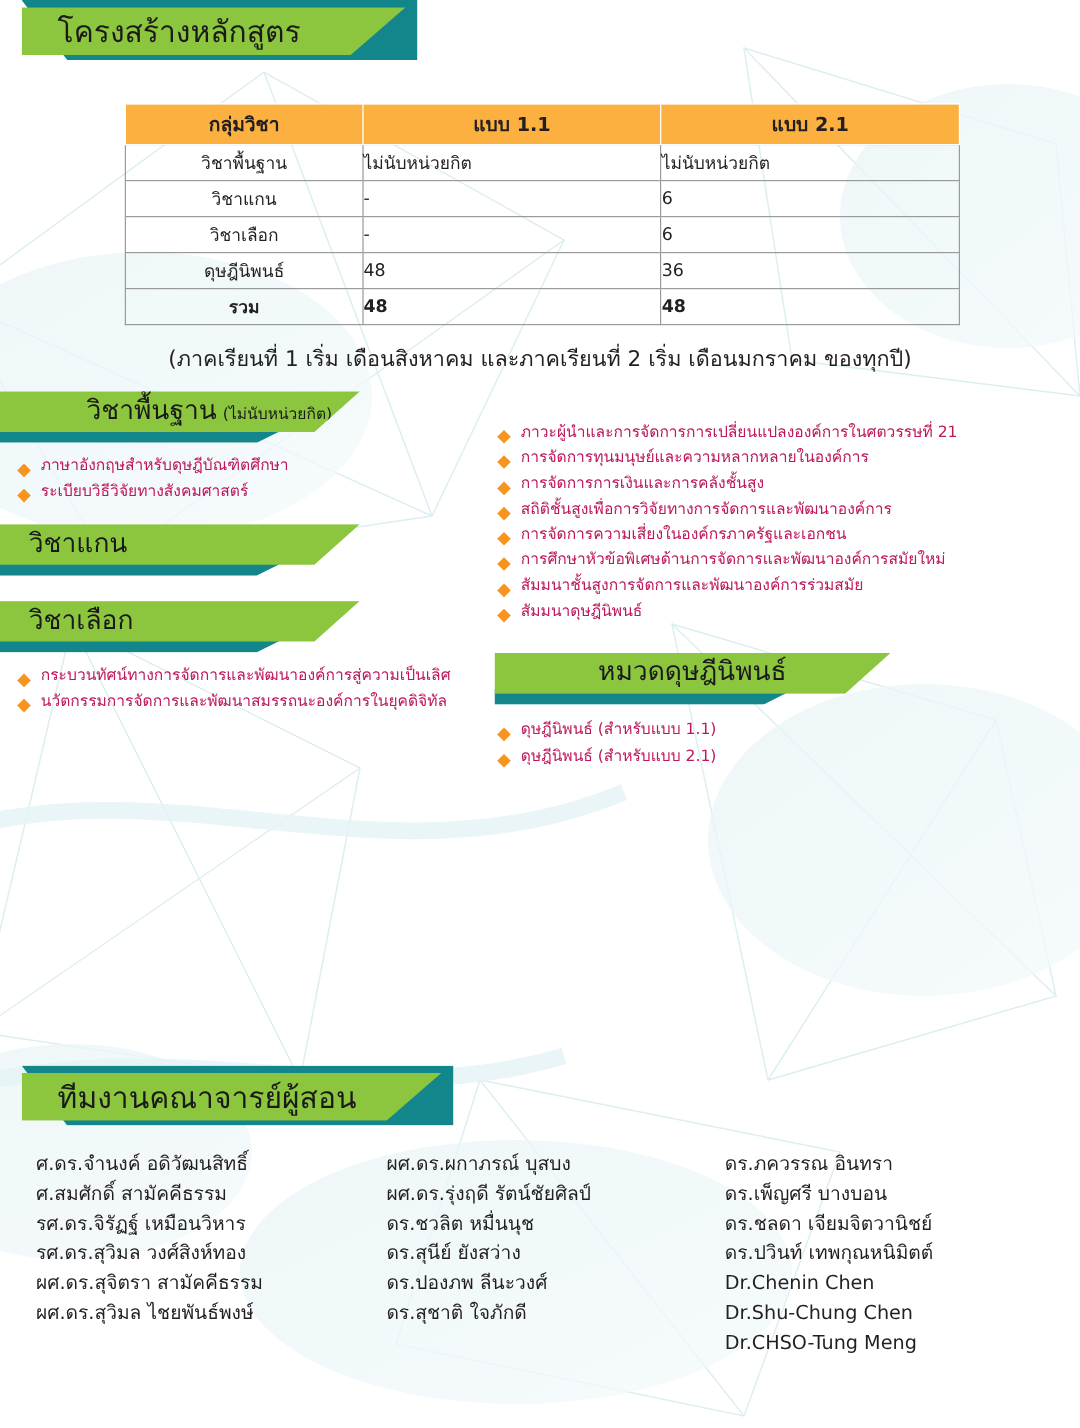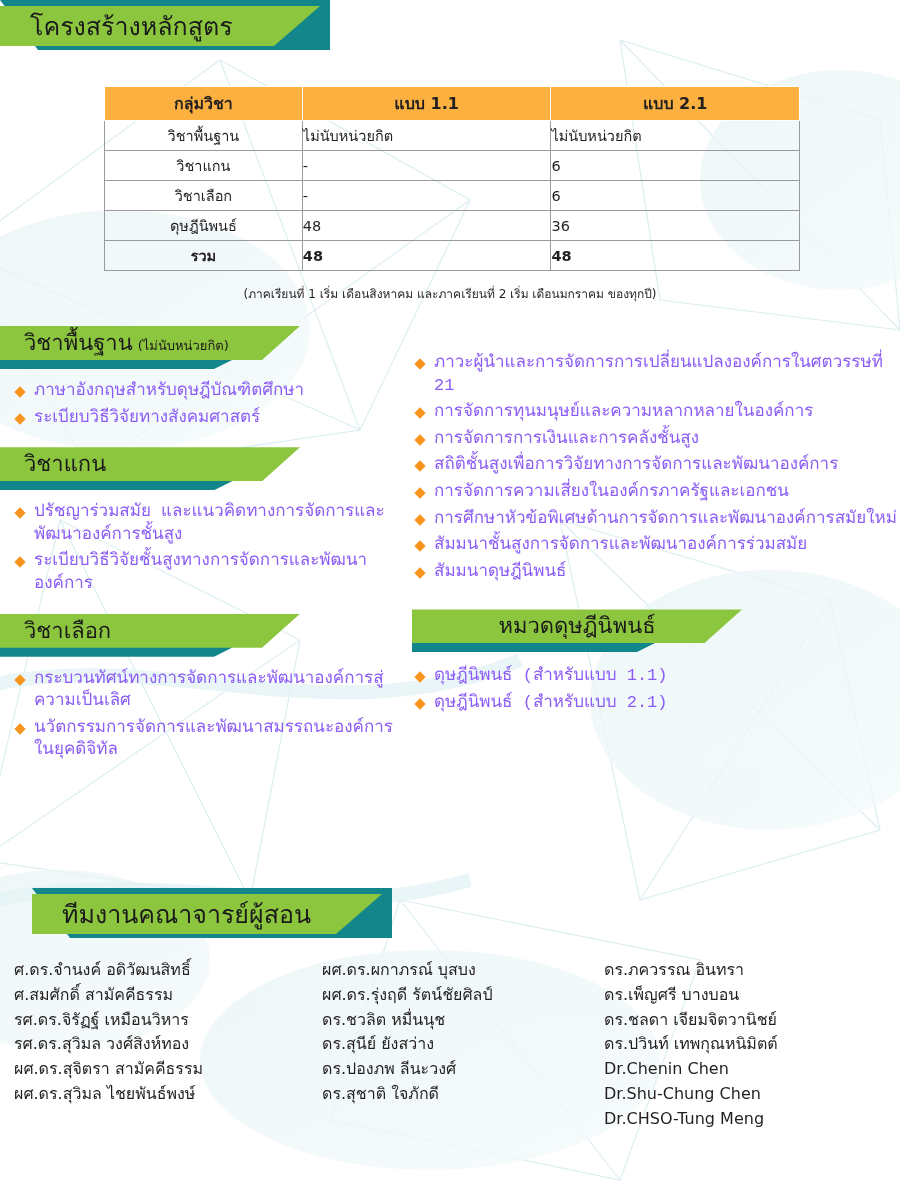--- a/index.html
+++ b/index.html
@@ -21,20 +21,21 @@
     position: absolute; inset: 0;
     pointer-events: none;
     z-index: 0;
     opacity: 1;
   }
   
   .banner {
     position: relative;
     z-index: 2;
     height: 52px;
+    margin-left: 18px;
   }
   .banner .teal {
     position: absolute;
     left: 0; top: 0;
     height: 50px;
     background: #13868c;
   }
   .banner .green {
     position: absolute;
     left: 0; top: 6px;
@@ -111,21 +112,21 @@
     background: transparent;
     font-size: 14.5px;
   }
   table.structure td.lbl { text-align: center; }
   table.structure tr.total td { font-weight: bold; }
   .table-note {
     position: absolute;
     left: 0; top: 284px;
     width: 900px;
     text-align: center;
-    font-size: 12px;
+    font-size: 18px;
     z-index: 2;
   }
 
   
   .col-left {
     position: absolute;
     left: 0; top: 326px;
     width: 400px;
     z-index: 2;
   }
@@ -137,51 +138,50 @@
   }
   ul.bullets {
     list-style: none;
     margin: 8px 0 0 0;
     padding: 0;
   }
   ul.bullets li {
     position: relative;
     padding-left: 22px;
     margin-bottom: 4px;
-    font-size: 17px;
+    font-size: 13px;
     line-height: 1.33;
-    color: #8b5cf6;
-    font-family: Liberation Mono, monospace;
+    color: #be185d;
   }
   ul.bullets li .bul {
     position: absolute;
     left: 4px; top: 8px;
     width: 8px; height: 8px;
     background: #f7941e;
     transform: rotate(45deg);
   }
   .col-left ul.bullets { margin-left: 12px; }
   .col-right ul.bullets { margin-top: 0; }
 
   .sec-diss { margin-top: 26px; }
 
   
-  .faculty-banner { position: absolute; left: 0; top: 888px; width: 900px; z-index: 2; padding-left: 32px; }
+  .faculty-banner { position: absolute; left: 0; top: 888px; width: 900px; z-index: 2; }
   .banner-fac .teal  { width: 360px; clip-path: polygon(0 0, 100% 0, 100% 100%, 38px 100%); }
   .banner-fac .green { width: 350px; clip-path: polygon(0 0, 100% 0, calc(100% - 46px) 100%, 0 100%); }
 
   .faculty-cols {
     position: absolute;
     left: 0; top: 958px;
     width: 900px;
     display: flex;
     z-index: 2;
   }
   .fac-col { font-size: 16px; line-height: 1.55; color: #231f20; }
-  .fac-col.c1 { width: 322px; padding-left: 14px; }
+  .fac-col.c1 { width: 322px; padding-left: 30px; }
   .fac-col.c2 { width: 282px; }
   .fac-col.c3 { width: 296px; }
   .fac-col div { white-space: nowrap; }
 </style>
 </head>
 <body>
 
 <div id="page">
 
   <svg class="watermark" viewBox="0 0 900 1190" preserveAspectRatio="none">
@@ -265,43 +265,39 @@
       </tbody>
     </table>
   </div>
 
   <div class="table-note">(ภาคเรียนที่ 1 เริ่ม เดือนสิงหาคม และภาคเรียนที่ 2 เริ่ม เดือนมกราคม ของทุกปี)</div>
 
   <div class="col-left">
 
     <div class="sec">
       <div class="teal" style="width:240px; clip-path: polygon(0 0, 100% 0, calc(100% - 26px) 100%, 0 100%);"></div>
-      <div class="green" style="width:300px; clip-path: polygon(0 0, 100% 0, calc(100% - 38px) 100%, 0 100%);">
+      <div class="green" style="width:300px; clip-path: polygon(0 0, 100% 0, calc(100% - 38px) 100%, 0 100%); padding-left: 48px;">
         <div class="title">
           <span>วิชาพื้นฐาน</span><span class="sub">(ไม่นับหน่วยกิต)</span>
         </div>
       </div>
     </div>
 
     <ul class="bullets">
       <li><span class="bul"></span><span>ภาษาอังกฤษสำหรับดุษฎีบัณฑิตศึกษา</span></li>
       <li><span class="bul"></span><span>ระเบียบวิธีวิจัยทางสังคมศาสตร์</span></li>
     </ul>
 
     <div class="sec" style="margin-top:18px;">
       <div class="teal" style="width:240px; clip-path: polygon(0 0, 100% 0, calc(100% - 26px) 100%, 0 100%);"></div>
       <div class="green" style="width:300px; clip-path: polygon(0 0, 100% 0, calc(100% - 38px) 100%, 0 100%);">
         <div class="title">วิชาแกน</div>
       </div>
     </div>
 
-    <ul class="bullets">
-      <li><span class="bul"></span><span>ปรัชญาร่วมสมัย และแนวคิดทางการจัดการและพัฒนาองค์การชั้นสูง</span></li>
-      <li><span class="bul"></span><span>ระเบียบวิธีวิจัยชั้นสูงทางการจัดการและพัฒนาองค์การ</span></li>
-    </ul>
 
     <div class="sec" style="margin-top:18px;">
       <div class="teal" style="width:240px; clip-path: polygon(0 0, 100% 0, calc(100% - 26px) 100%, 0 100%);"></div>
       <div class="green" style="width:300px; clip-path: polygon(0 0, 100% 0, calc(100% - 38px) 100%, 0 100%);">
         <div class="title">วิชาเลือก</div>
       </div>
     </div>
 
     <ul class="bullets">
       <li><span class="bul"></span><span>กระบวนทัศน์ทางการจัดการและพัฒนาองค์การสู่ความเป็นเลิศ</span></li>

